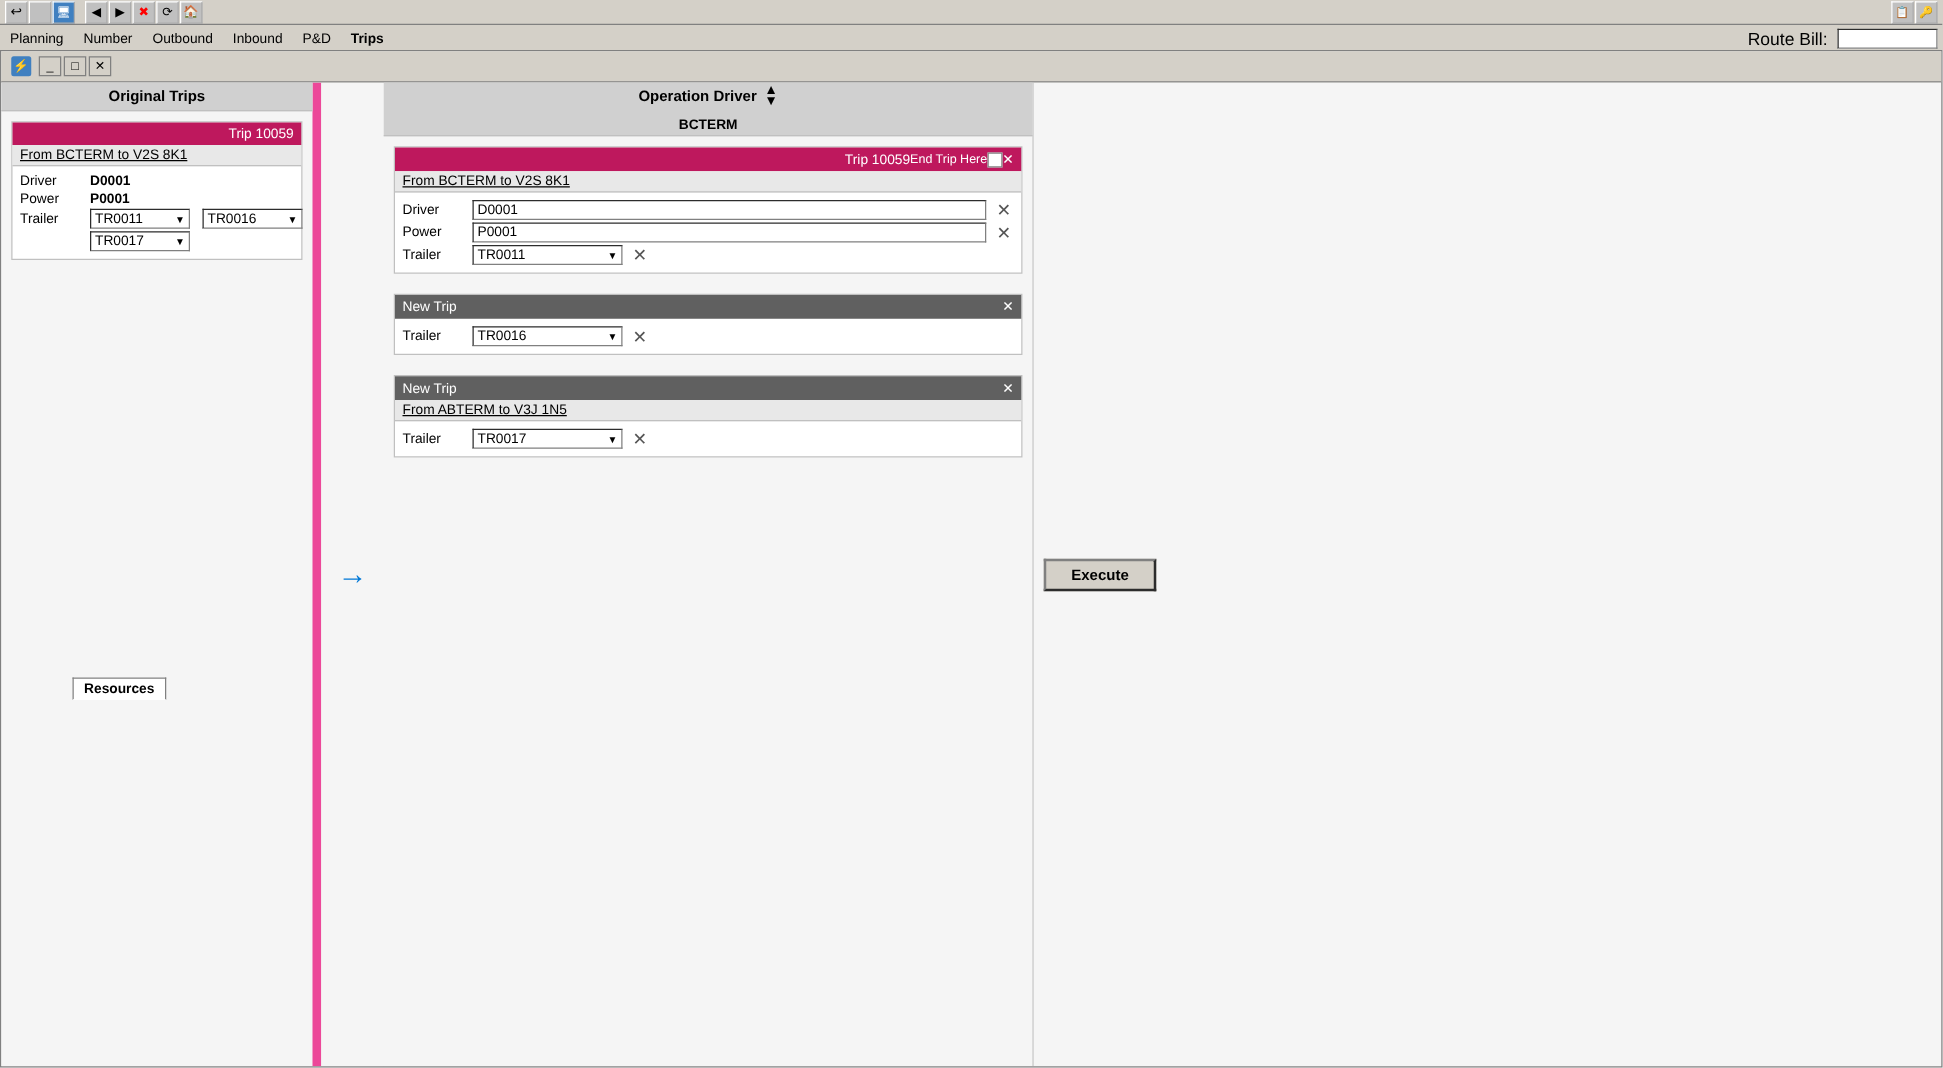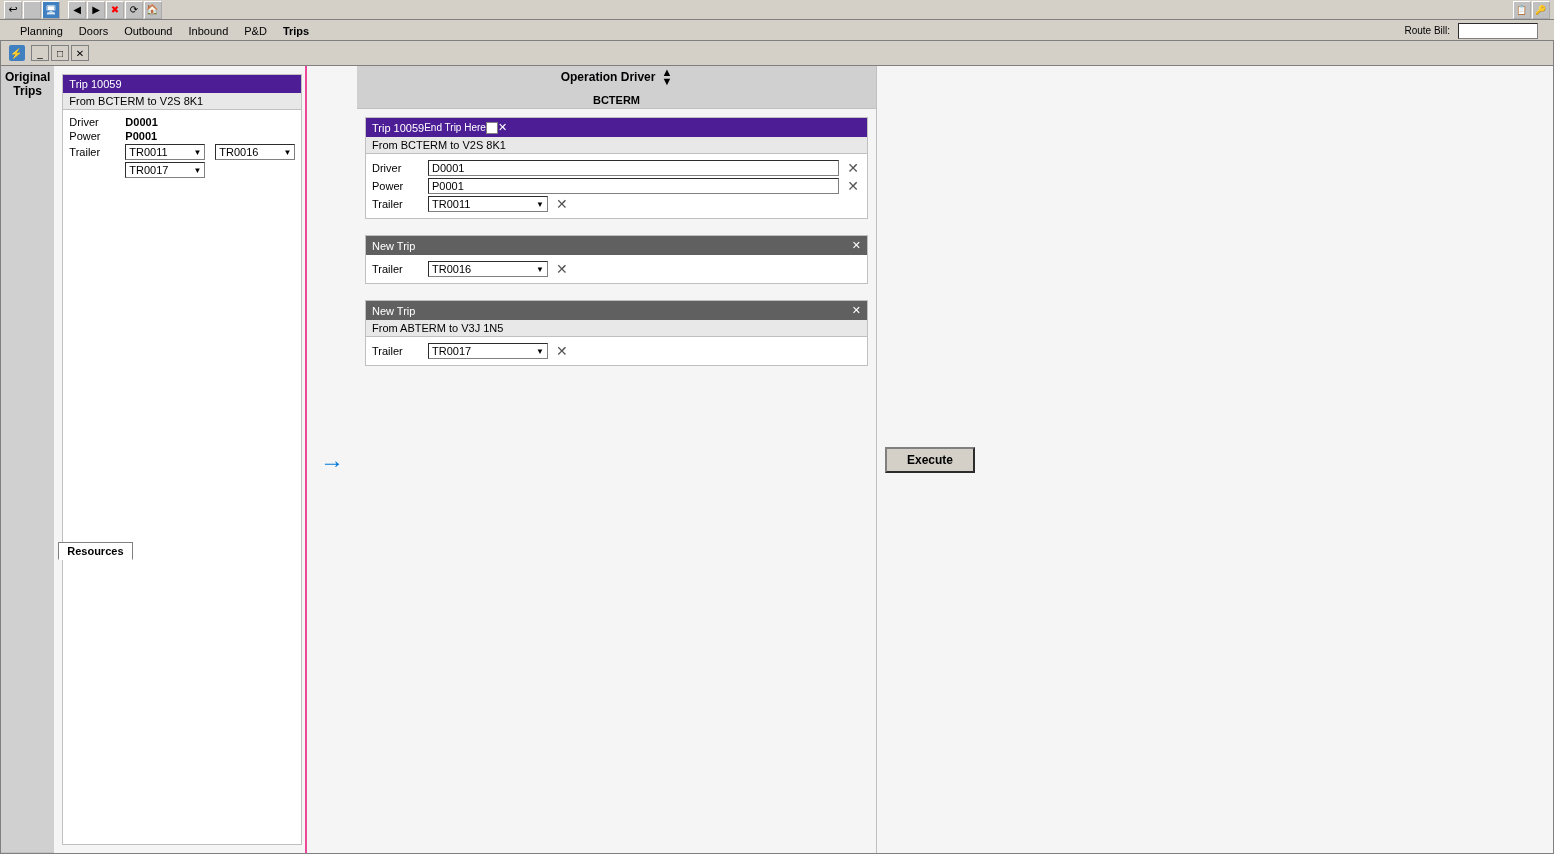--- a/index.html
+++ b/index.html
@@ -5,21 +5,21 @@
     * { box-sizing: border-box; margin: 0; padding: 0; font-family: 'Segoe UI', Tahoma, Arial, sans-serif; font-size: 11px; }
     body { background: #d4d0c8; overflow: hidden; width: 1554px; height: 854px; }
 
     
     .nav-bar {
       background: #d4d0c8;
       border-bottom: 1px solid #808080;
       height: 22px;
       display: flex;
       align-items: center;
-      padding: 0 16px;
+      padding: 0 4px;
       gap: 8px;
     }
     .nav-item {
       color: #000;
       cursor: pointer;
       padding: 2px 4px;
       font-size: 11px;
     }
 
     
@@ -192,23 +192,24 @@
     }
 
     .modal-content-row {
       flex: 1;
       display: flex;
       overflow: hidden;
     }
 
     
     .orig-trips-panel {
-      width: 306px;
-      border-right: 2px solid #ec4899;
-      display: flex;
+      width: 256px;
+      border-right: 7px solid #ec4899;
+      display: flex;
+      flex-direction: column;
       background: #f5f5f5;
     }
     .panel-header {
       background: #d0d0d0;
       text-align: center;
       padding: 4px;
       font-weight: bold;
       font-size: 12px;
       border-bottom: 1px solid #c0c0c0;
     }
@@ -265,36 +266,37 @@
       font-weight: bold;
     }
 
     
     .trip-card {
       margin: 8px;
       border: 1px solid #c0c0c0;
       background: #fff;
     }
     .trip-card-header {
-      background: #4c1d95;
+      background: #be185d;
       color: #fff;
       padding: 3px 6px;
       font-size: 11px;
       display: flex;
       align-items: center;
-      justify-content: flex-start;
+      justify-content: flex-end;
     }
     .trip-card-subheader {
       background: #e8e8e8;
       padding: 2px 6px;
       font-size: 11px;
       border-bottom: 1px solid #c0c0c0;
       display: flex;
       align-items: center;
       justify-content: space-between;
+      text-decoration: underline;
     }
     .trip-card-body { padding: 4px 6px; }
     .trip-card-row {
       display: flex;
       align-items: center;
       margin: 2px 0;
       gap: 6px;
     }
     .trip-field-label { width: 50px; font-size: 11px; flex-shrink: 0; }
     .trip-field-value {
@@ -370,28 +372,28 @@
   <div style="width:18px;height:18px;background:#c0c0c0;border:1px outset #fff;display:flex;align-items:center;justify-content:center;cursor:pointer;font-size:10px;">⟳</div>
   <div style="width:18px;height:18px;background:#c0c0c0;border:1px outset #fff;display:flex;align-items:center;justify-content:center;cursor:pointer;font-size:10px;">🏠</div>
   <div style="flex:1;"></div>
 
   <div style="width:18px;height:18px;background:#c0c0c0;border:1px outset #fff;display:flex;align-items:center;justify-content:center;cursor:pointer;font-size:9px;">📋</div>
   <div style="width:18px;height:18px;background:#c0c0c0;border:1px outset #fff;display:flex;align-items:center;justify-content:center;cursor:pointer;font-size:9px;">🔑</div>
 </div>
 
 <div class="nav-bar">
   <span class="nav-item">Planning</span>
-  <span class="nav-item">Doors</span>
+  <span class="nav-item">Number</span>
   <span class="nav-item">Outbound</span>
   <span class="nav-item">Inbound</span>
   <span class="nav-item">P&amp;D</span>
   <span class="nav-item" style="font-weight:bold;">Trips</span>
   <div style="flex:1;"></div>
 
-  <span style="font-size:10px;">Route Bill:</span>
+  <span style="font-size:14px;">Route Bill:</span>
   <input style="border: 1px inset rgb(128, 128, 128); width: 80px; height: 16px; font-size: 11px;">
 </div>
 
 <div style="position:absolute; top:40px; left:0; right:0; bottom:0; display:flex;">
 
   <div class="left-panel" style="position:relative; flex-shrink:0;">
 
     <div class="left-top">
 
       <div style="background:#d4d0c8; padding:1px 4px; font-size:11px; font-weight:bold; border-bottom:1px solid #808080; flex-shrink:0;">

